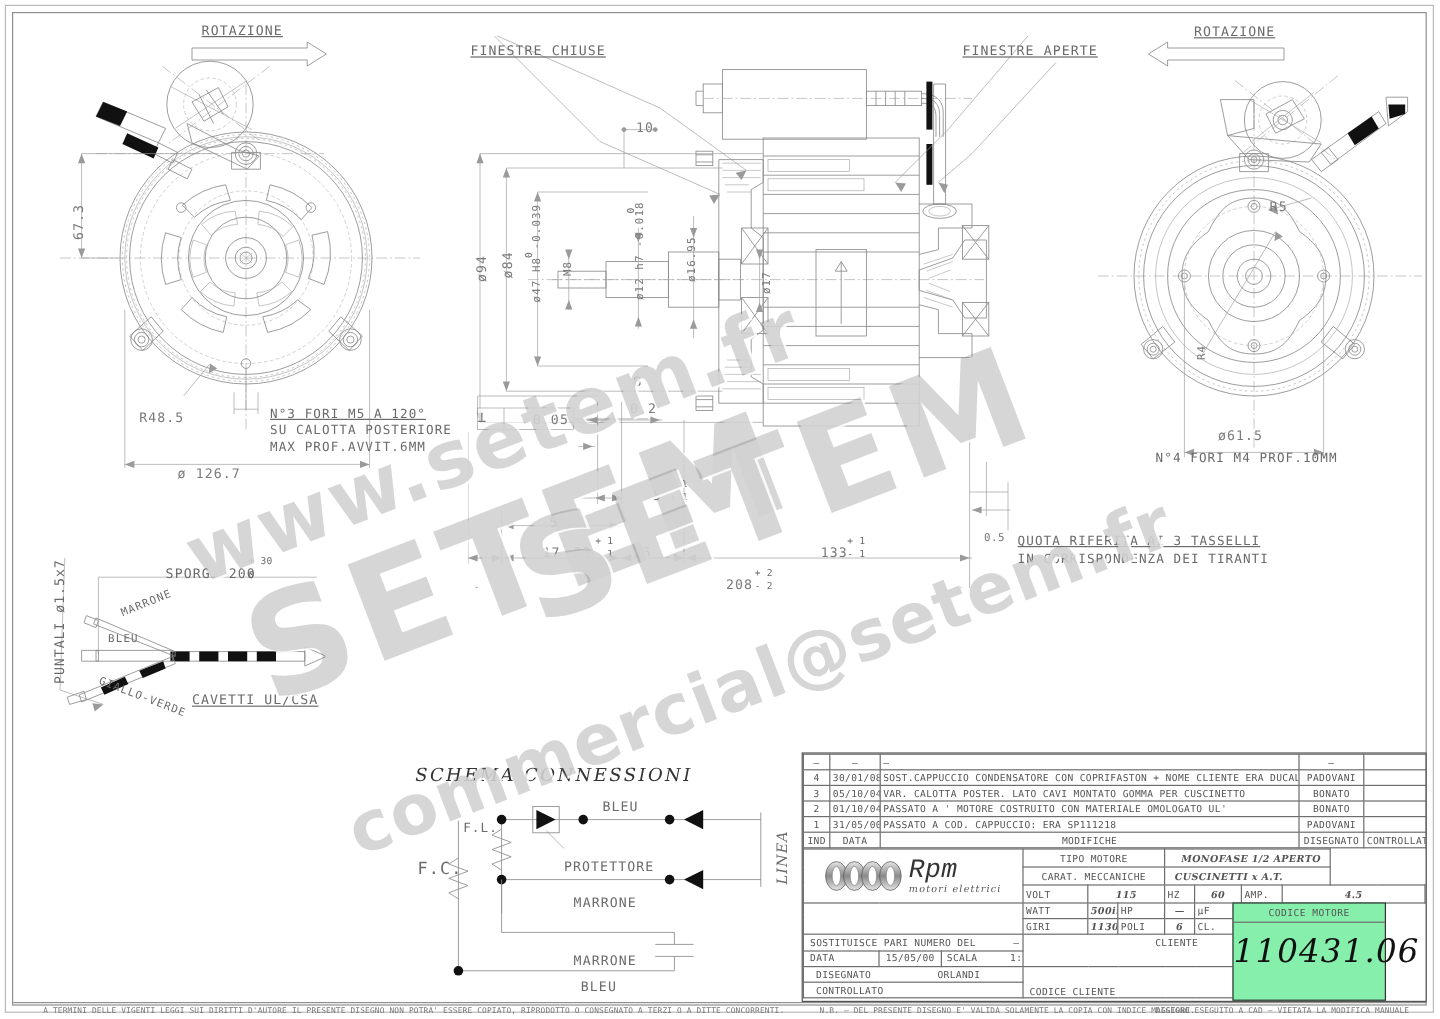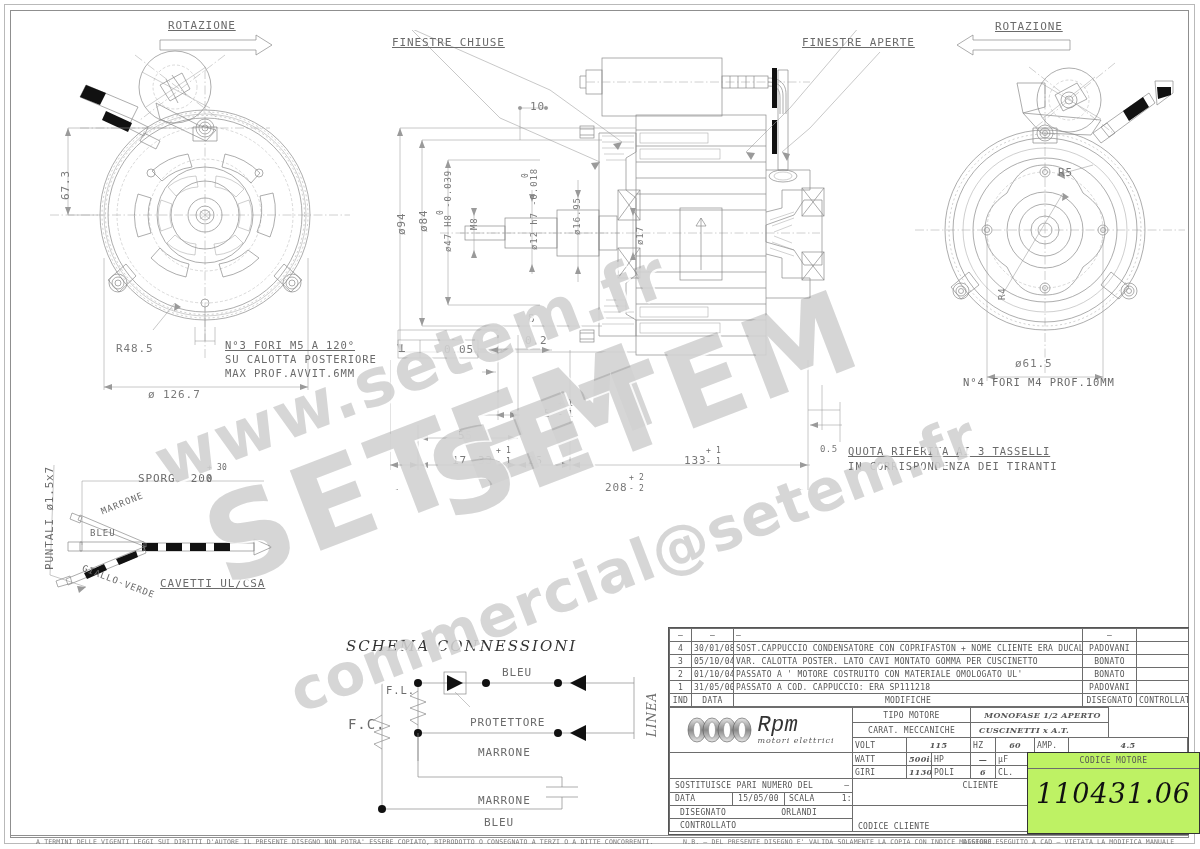--- a/index.html
+++ b/index.html
@@ -795,21 +795,21 @@
           <td colspan="7" rowspan="2" style="height:22px;vertical-align:bottom;padding-left:5px;">
             <span>CODICE CLIENTE</span>
           </td>
         </tr>
         <tr>
           <td colspan="3" style="padding-left:10px;">CONTROLLATO</td>
         </tr>
       </tbody>
     </table>
 
-    <div style="position:absolute;left:358px;top:124px;width:173px;height:82px;border:1.6px solid #333;background:#bef264;box-sizing:border-box;">
+    <div style="position:absolute;left:358px;top:124px;width:128px;height:82px;border:1.6px solid #333;background:#86efac;box-sizing:border-box;">
       <div class="c" style="font-size:8px;letter-spacing:.4px;color:#555;padding-top:3px;border-bottom:1px solid #6d6d6d;padding-bottom:3px;">CODICE MOTORE</div>
       <div class="code c" style="padding-top:9px;">110431.06</div>
     </div>
   </div>
 
   <div id="footer">
     <div class="foot" style="left:25px;">A TERMINI DELLE VIGENTI LEGGI SUI DIRITTI D'AUTORE IL PRESENTE DISEGNO NON POTRA' ESSERE COPIATO, RIPRODOTTO O CONSEGNATO A TERZI O A DITTE CONCORRENTI.</div>
     <div class="foot" style="left:672px;">N.B. — DEL PRESENTE DISEGNO E' VALIDA SOLAMENTE LA COPIA CON INDICE MAGGIORE.</div>
     <div class="foot" style="left:952px;">DISEGNO ESEGUITO A CAD — VIETATA LA MODIFICA MANUALE</div>
   </div>

